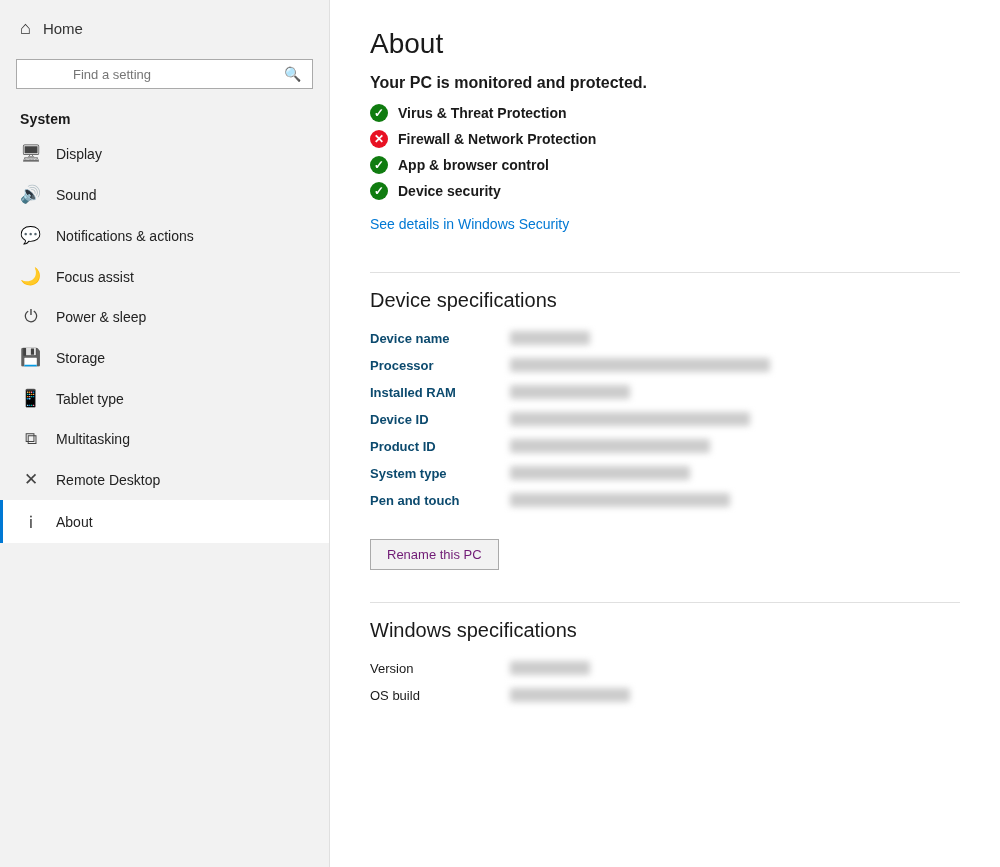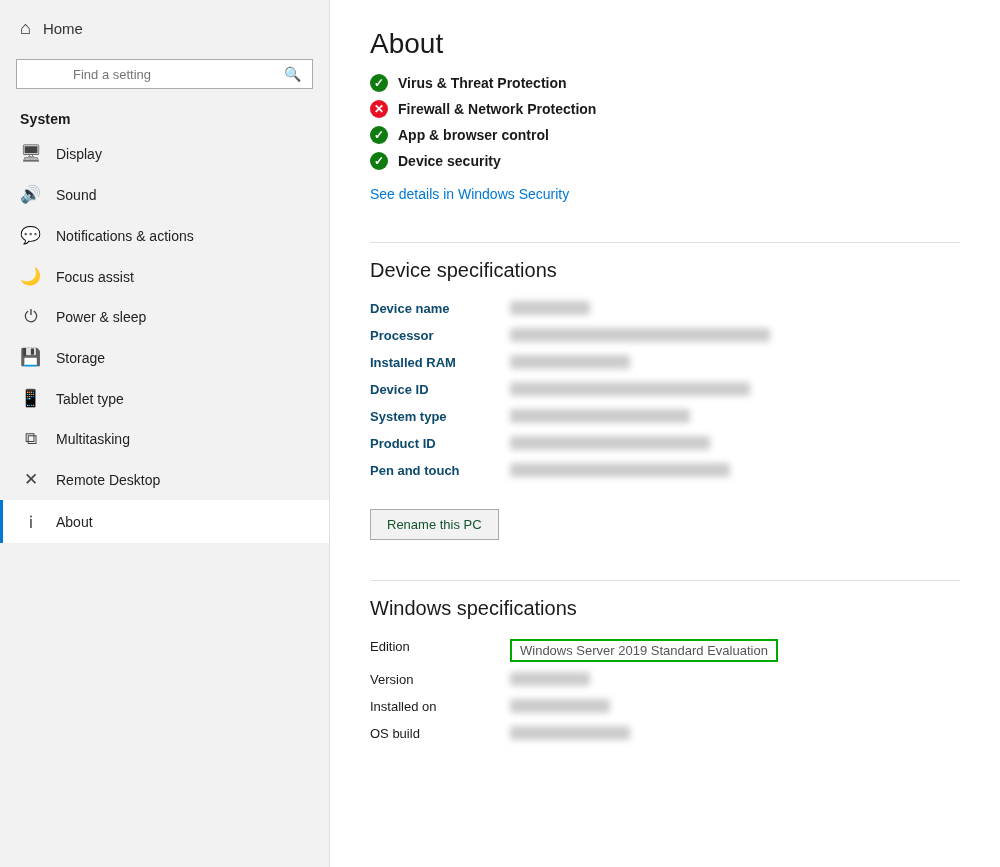--- a/index.html
+++ b/index.html
@@ -193,25 +193,25 @@
     .blurred-value {
       display: inline-block;
       height: 14px;
       border-radius: 2px;
       background: #ccc;
       filter: blur(3px);
     }
 
     .rename-btn {
       margin-top: 10px;
-      margin-bottom: 24px;
+      margin-bottom: 16px;
       padding: 7px 16px;
       background: #f2f2f2;
       border: 1px solid #aaa;
-      color: #14532d;
+      color: #701a75;
       font-size: 13px;
       cursor: pointer;
       font-family: inherit;
     }
 
     .windows-spec-table {
       width: 100%;
       border-collapse: collapse;
     }
     .windows-spec-table tr td {
@@ -300,20 +300,21 @@
   <div class="sidebar-item active">
     <span class="sidebar-item-icon">ℹ</span>
     <span class="sidebar-item-label">About</span>
   </div>
 </aside>
 
 <main class="main-content">
 
   <h1 class="page-title">About</h1>
 
+  <p class="protection-heading">Your PC is monitored and protected.</p>
 
   
   <div class="security-item">
     <div class="security-icon green">✓</div>
     <span class="security-label">Virus &amp; Threat Protection</span>
   </div>
   <div class="security-item">
     <div class="security-icon red">✕</div>
     <span class="security-label">Firewall &amp; Network Protection</span>
   </div>
@@ -345,57 +346,47 @@
       </tr>
       <tr>
         <td>Installed RAM</td>
         <td><span class="blurred-value" style="width:120px"></span></td>
       </tr>
       <tr>
         <td>Device ID</td>
         <td><span class="blurred-value" style="width:240px"></span></td>
       </tr>
       <tr>
+        <td>Product ID</td>
+        <td><span class="blurred-value" style="width:200px"></span></td>
+      </tr>
+      <tr>
         <td>System type</td>
         <td><span class="blurred-value" style="width:180px"></span></td>
       </tr>
       <tr>
-        <td>Product ID</td>
-        <td><span class="blurred-value" style="width:200px"></span></td>
-      </tr>
-      <tr>
         <td>Pen and touch</td>
         <td><span class="blurred-value" style="width:220px"></span></td>
       </tr>
     </tbody>
   </table>
 
   <button class="rename-btn">Rename this PC</button>
 
   <hr class="section-hr">
 
   
   <h2 class="spec-section-title">Windows specifications</h2>
 
   <table class="windows-spec-table">
     <tbody>
       <tr>
-        <td>Edition</td>
-        <td>
-          <span class="highlighted-value">Windows Server 2019 Standard Evaluation</span>
-        </td>
-      </tr>
-      <tr>
         <td>Version</td>
         <td><span class="blurred-value" style="width:80px"></span></td>
       </tr>
       <tr>
-        <td>Installed on</td>
-        <td><span class="blurred-value" style="width:100px"></span></td>
-      </tr>
-      <tr>
         <td>OS build</td>
         <td><span class="blurred-value" style="width:120px"></span></td>
       </tr>
     </tbody>
   </table>
 
 </main>
 
 </body></html>

